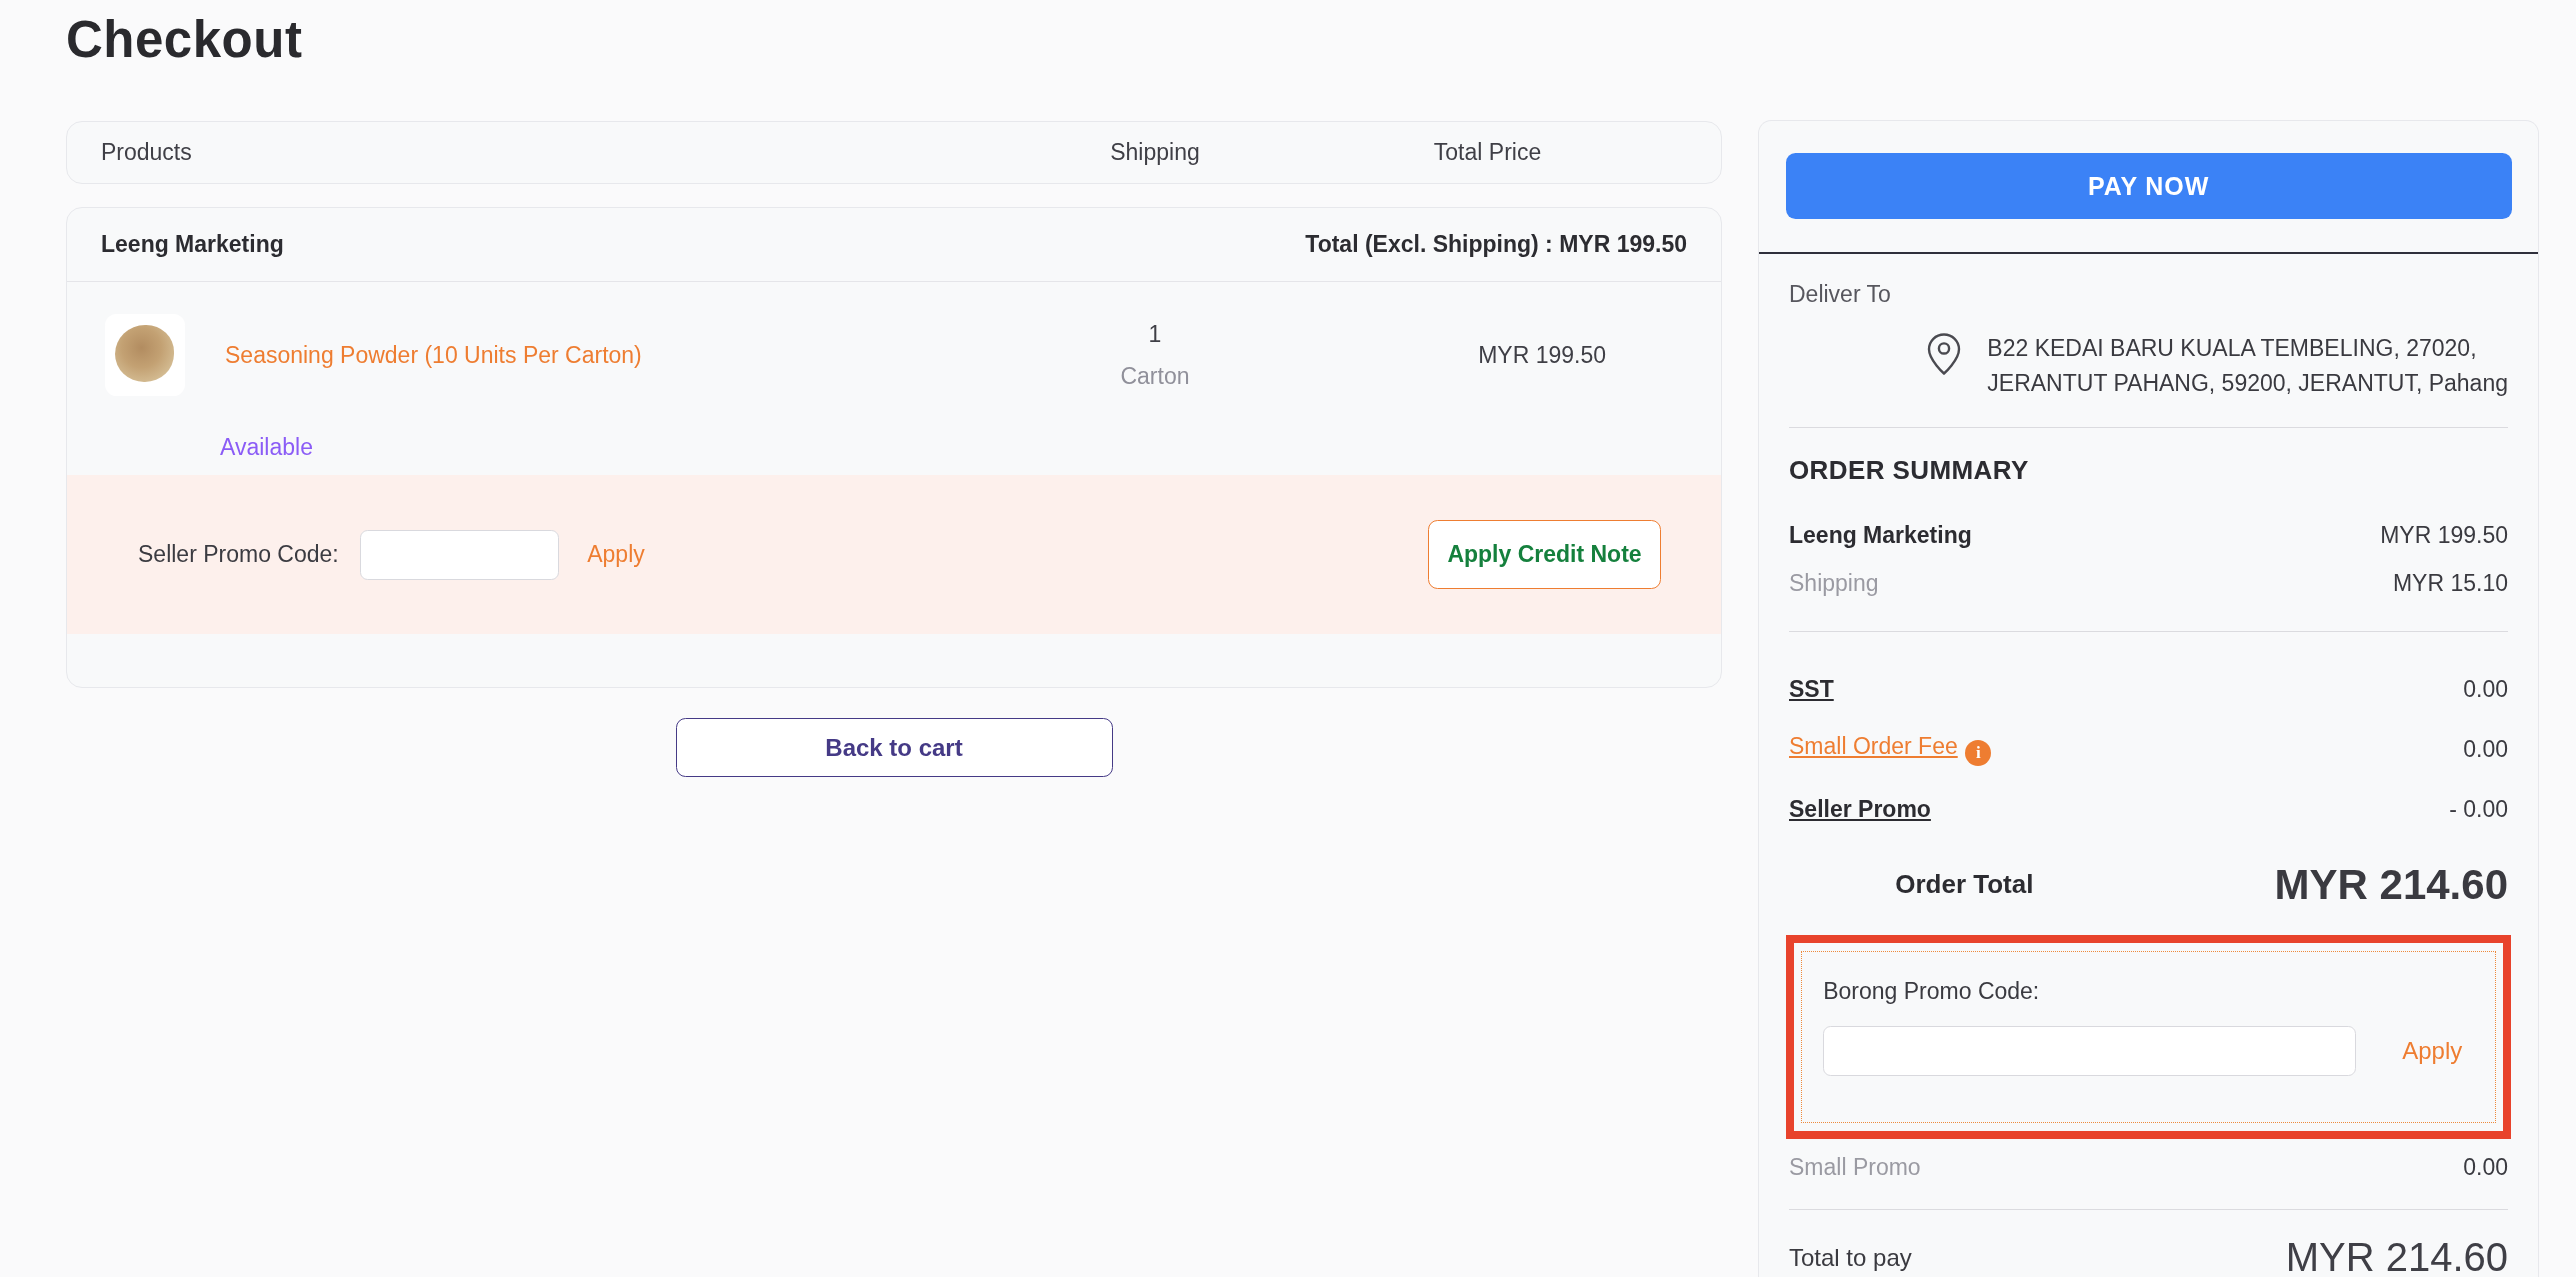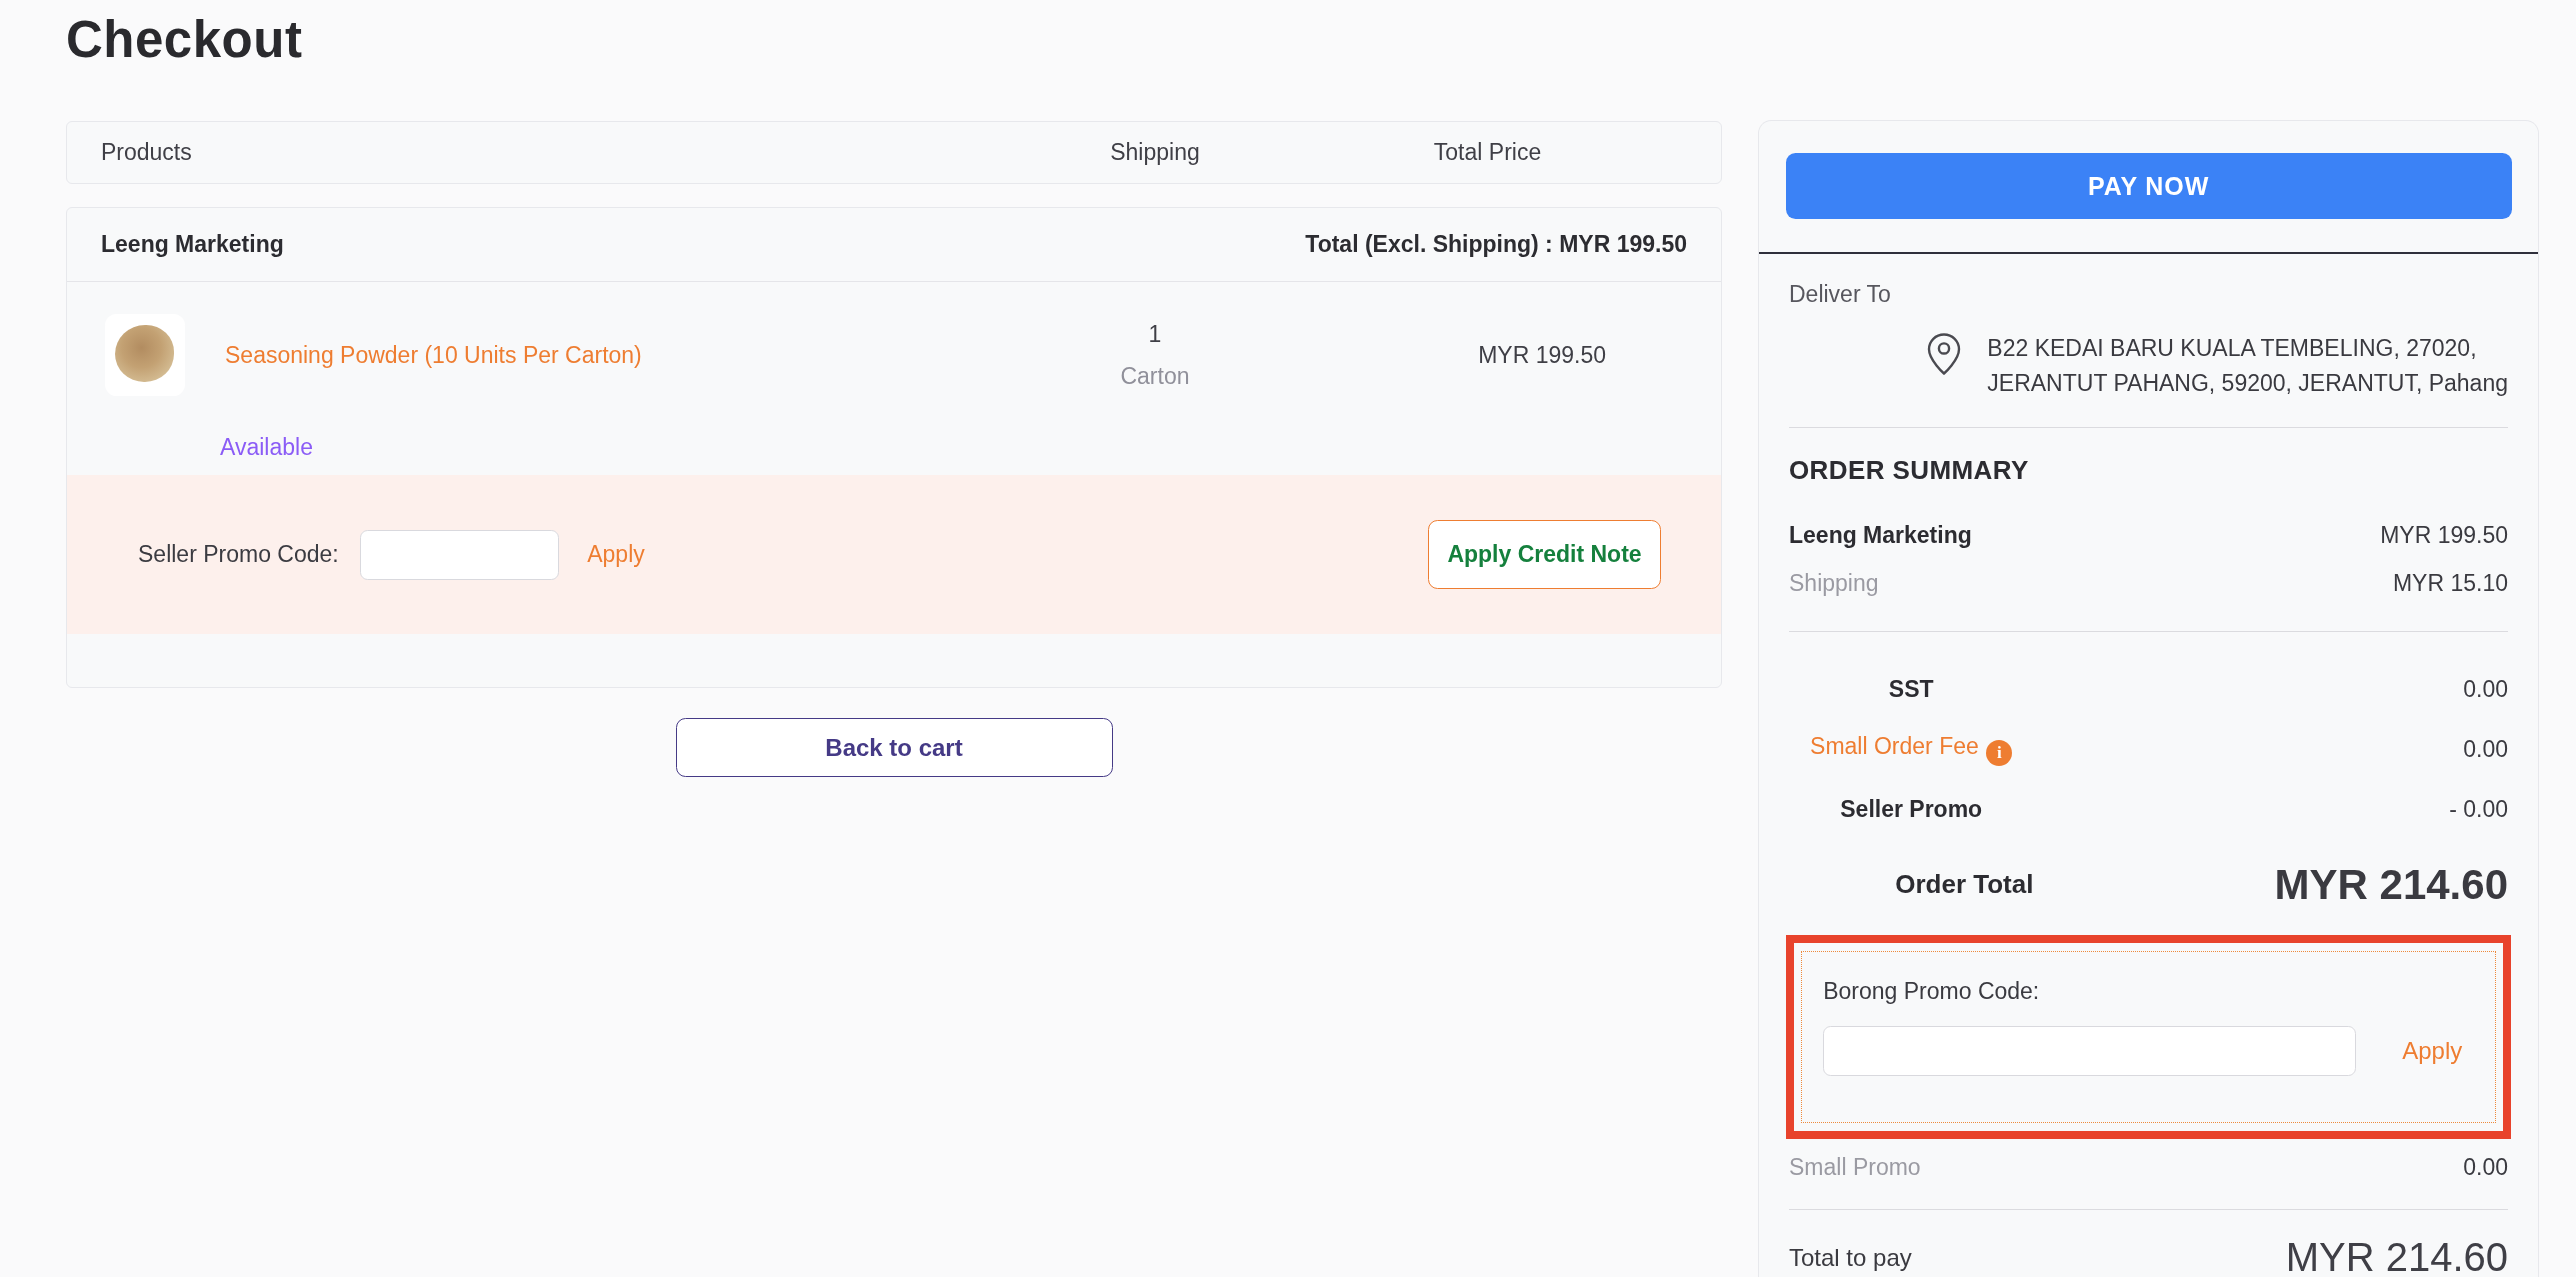--- a/index.html
+++ b/index.html
@@ -8,21 +8,21 @@
     position:relative; width:2576px; height:1278px; overflow:hidden;
     background:#fafafb; font-family:"Liberation Sans", sans-serif; color:#3a3a40;
   }
   .page-title {
     position:absolute; left:66px; top:9.5px;
     font-size:51px; font-weight:bold; color:#2a2a2e; letter-spacing:0.5px;
   }
   
   .left-col { position:absolute; left:66px; top:121px; width:1656px; }
   .card {
-    background:#f8f9fa; border:1.9px solid #e7e8ec; border-radius:6px;
+    background:#f8f9fa; border:1.9px solid #e7e8ec; border-radius:16px;
   }
   .table-header-card {
     height:63px; display:grid; grid-template-columns:1fr 266px 399px;
     align-items:center; padding:0 34px; font-size:23px; color:#3f3f46;
   }
   .col-center { text-align:center; }
   .seller-card { margin-top:23px; overflow:hidden; }
   .seller-head {
     height:74px; display:flex; justify-content:space-between; align-items:center;
     padding:0 34px; border-bottom:1.9px solid #e5e5e9;
@@ -83,21 +83,21 @@
   .deliver-label { margin:26.6px 30px 0; font-size:23px; color:#57575e; }
   .addr-row { display:flex; gap:25px; margin:23px 30px 0; align-items:flex-start;justify-content:flex-end; }
   .pin-icon { flex:0 0 auto; margin-top:1.9px; }
   .addr-text { font-size:23px; color:#3a3a40; line-height:35px; }
   .os-title { margin:26.6px 30px 0; font-size:26px; font-weight:bold; color:#2c2c31; letter-spacing:0.4px; }
   .kv { display:flex; justify-content:space-between; align-items:center; margin:0 30px; font-size:23px; }
   .k-bold { font-weight:bold; color:#2c2c31; }
   .k-grey { color:#9a9aa2; }
   .v { color:#3a3a40; }
   .srow { display:flex; align-items:center; margin:0 30px; font-size:23px; }
-  .srow .sk { width:34%; text-align:center; }
+  .srow .sk { width:34%; text-align:left;text-decoration:underline; }
   .srow .sv { flex:1; text-align:right; color:#3a3a40; }
   .sk-bold { font-weight:bold; color:#2c2c31; }
   .sk-orange { color:#EE7D31; }
   .info-icon {
     display:inline-flex; justify-content:center; align-items:center;
     width:26px; height:26px; border-radius:50%; background:#EE7D31;
     color:#fff; font-size:17px; font-weight:bold; margin-left:7.6px; vertical-align:-3.8px;
     font-family:"Liberation Serif", serif;
   }
   .ot-row { display:flex; align-items:center; margin:38px 30px 0; }

